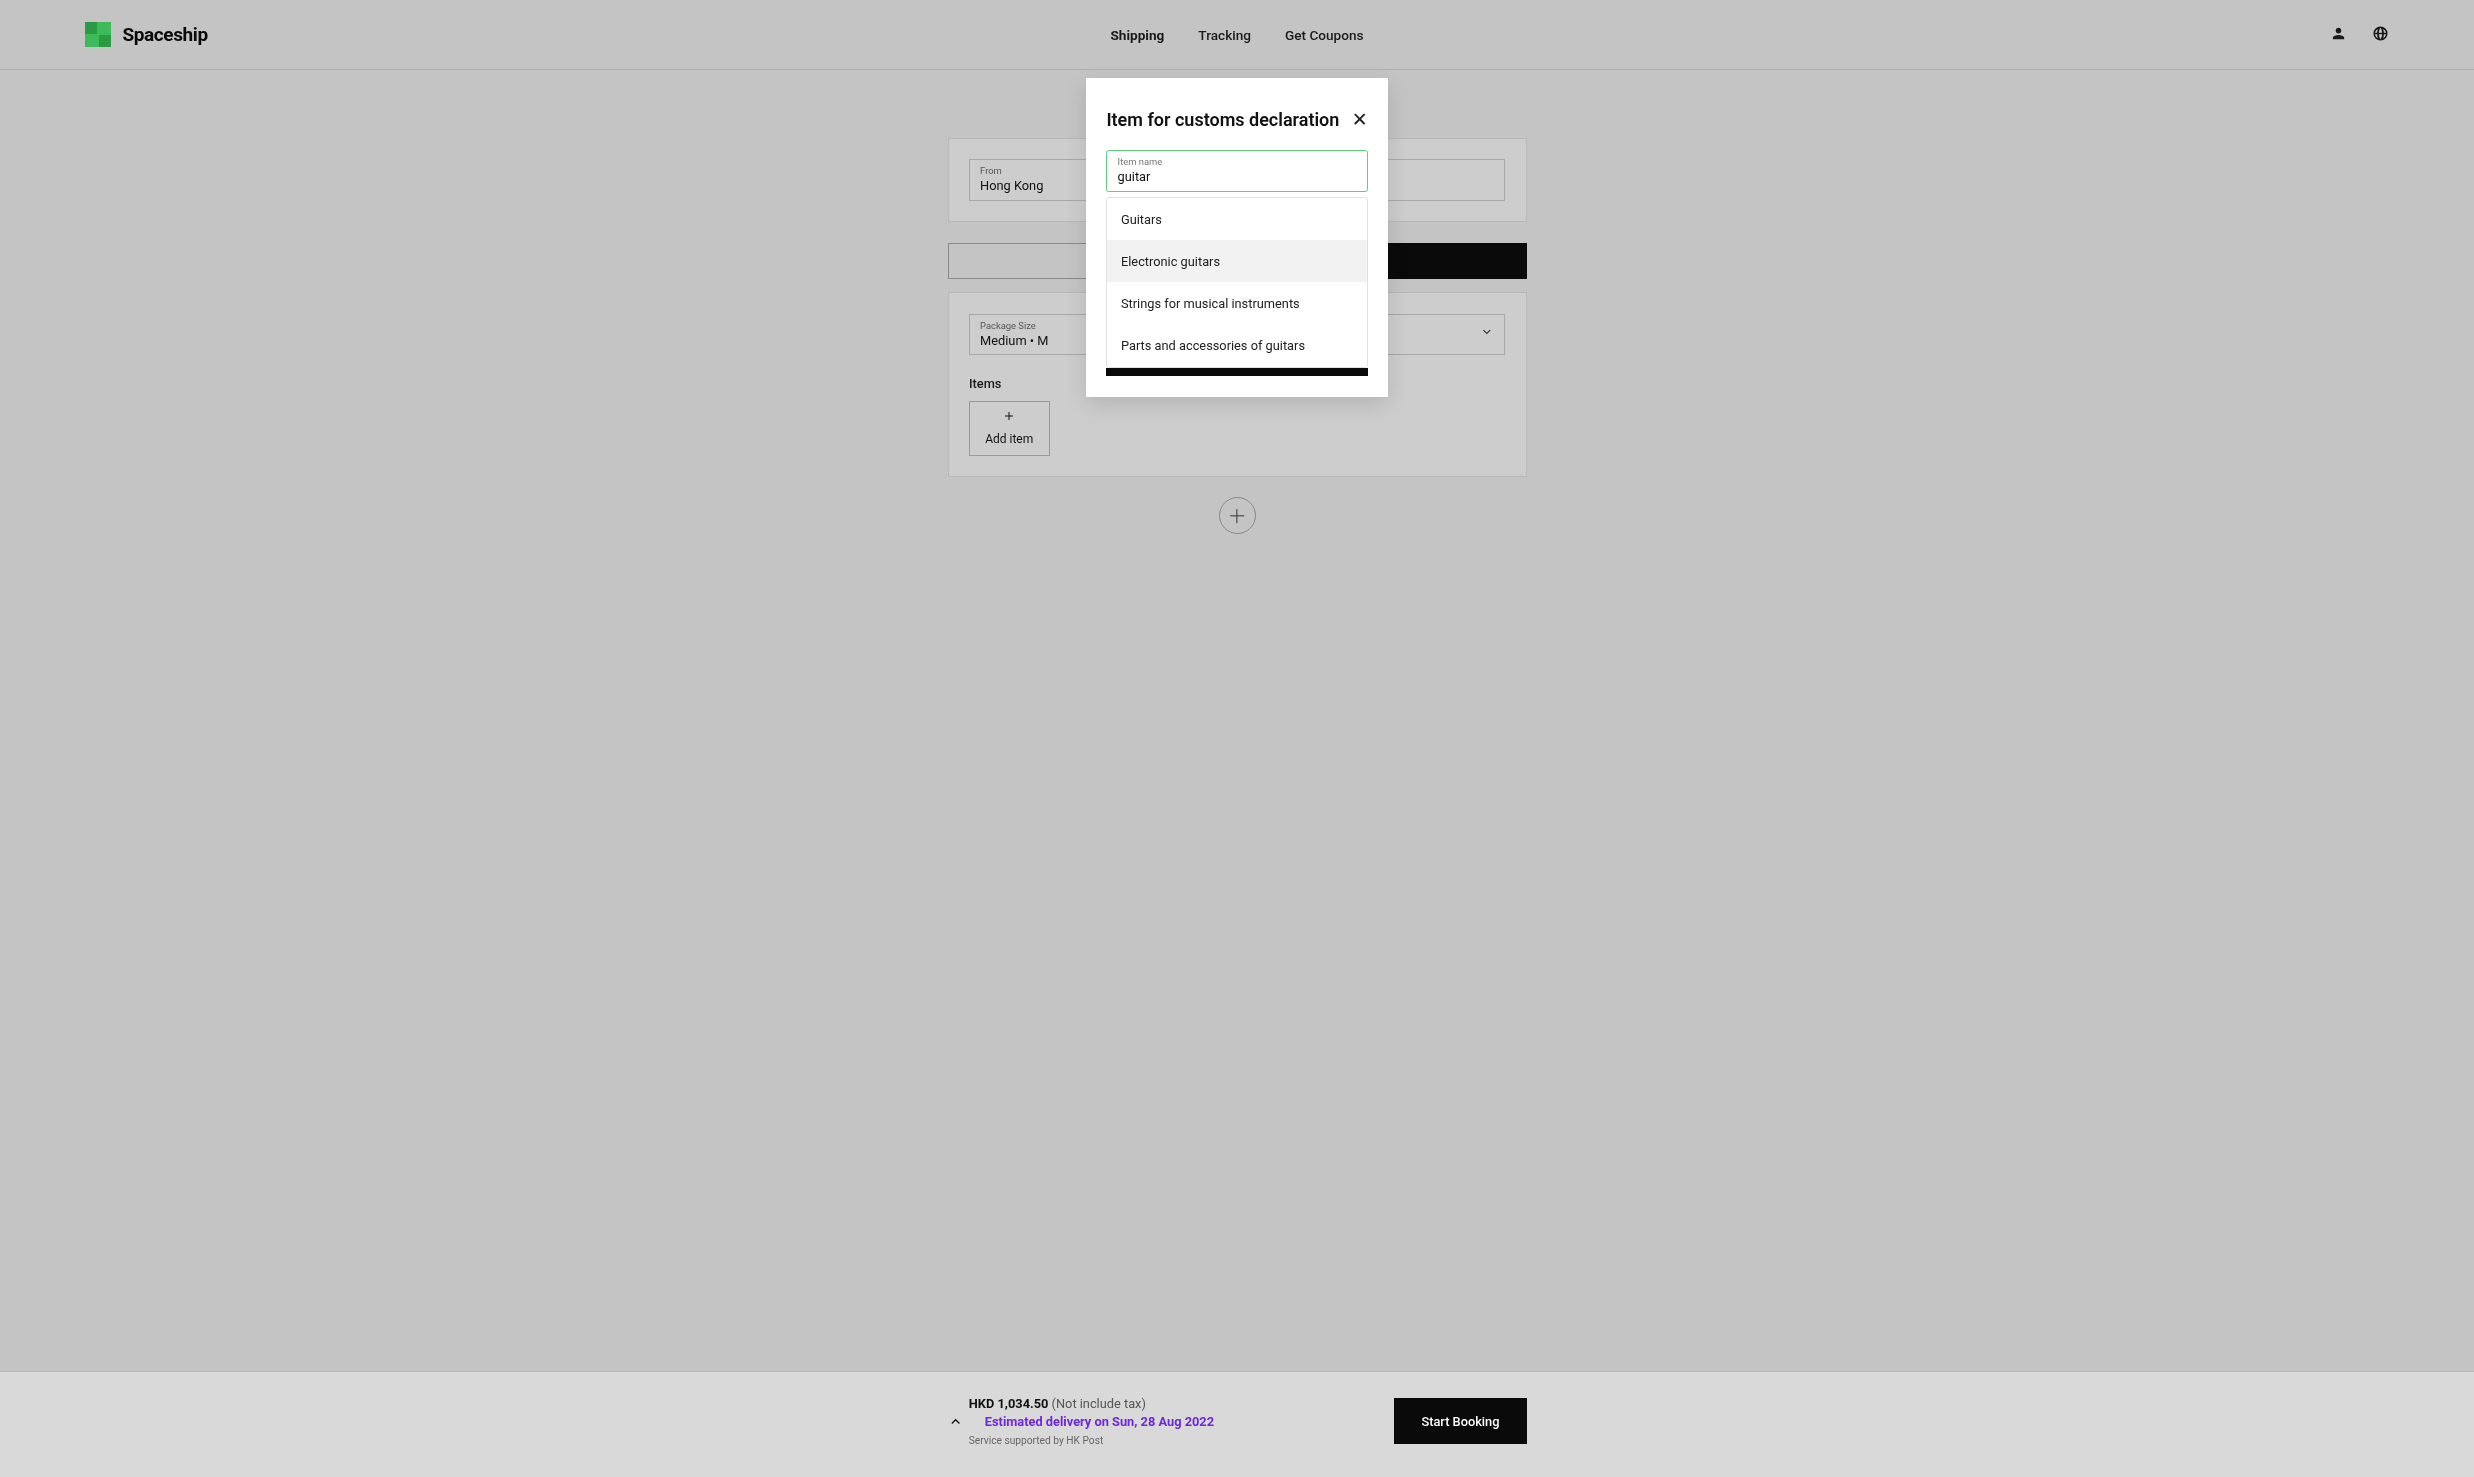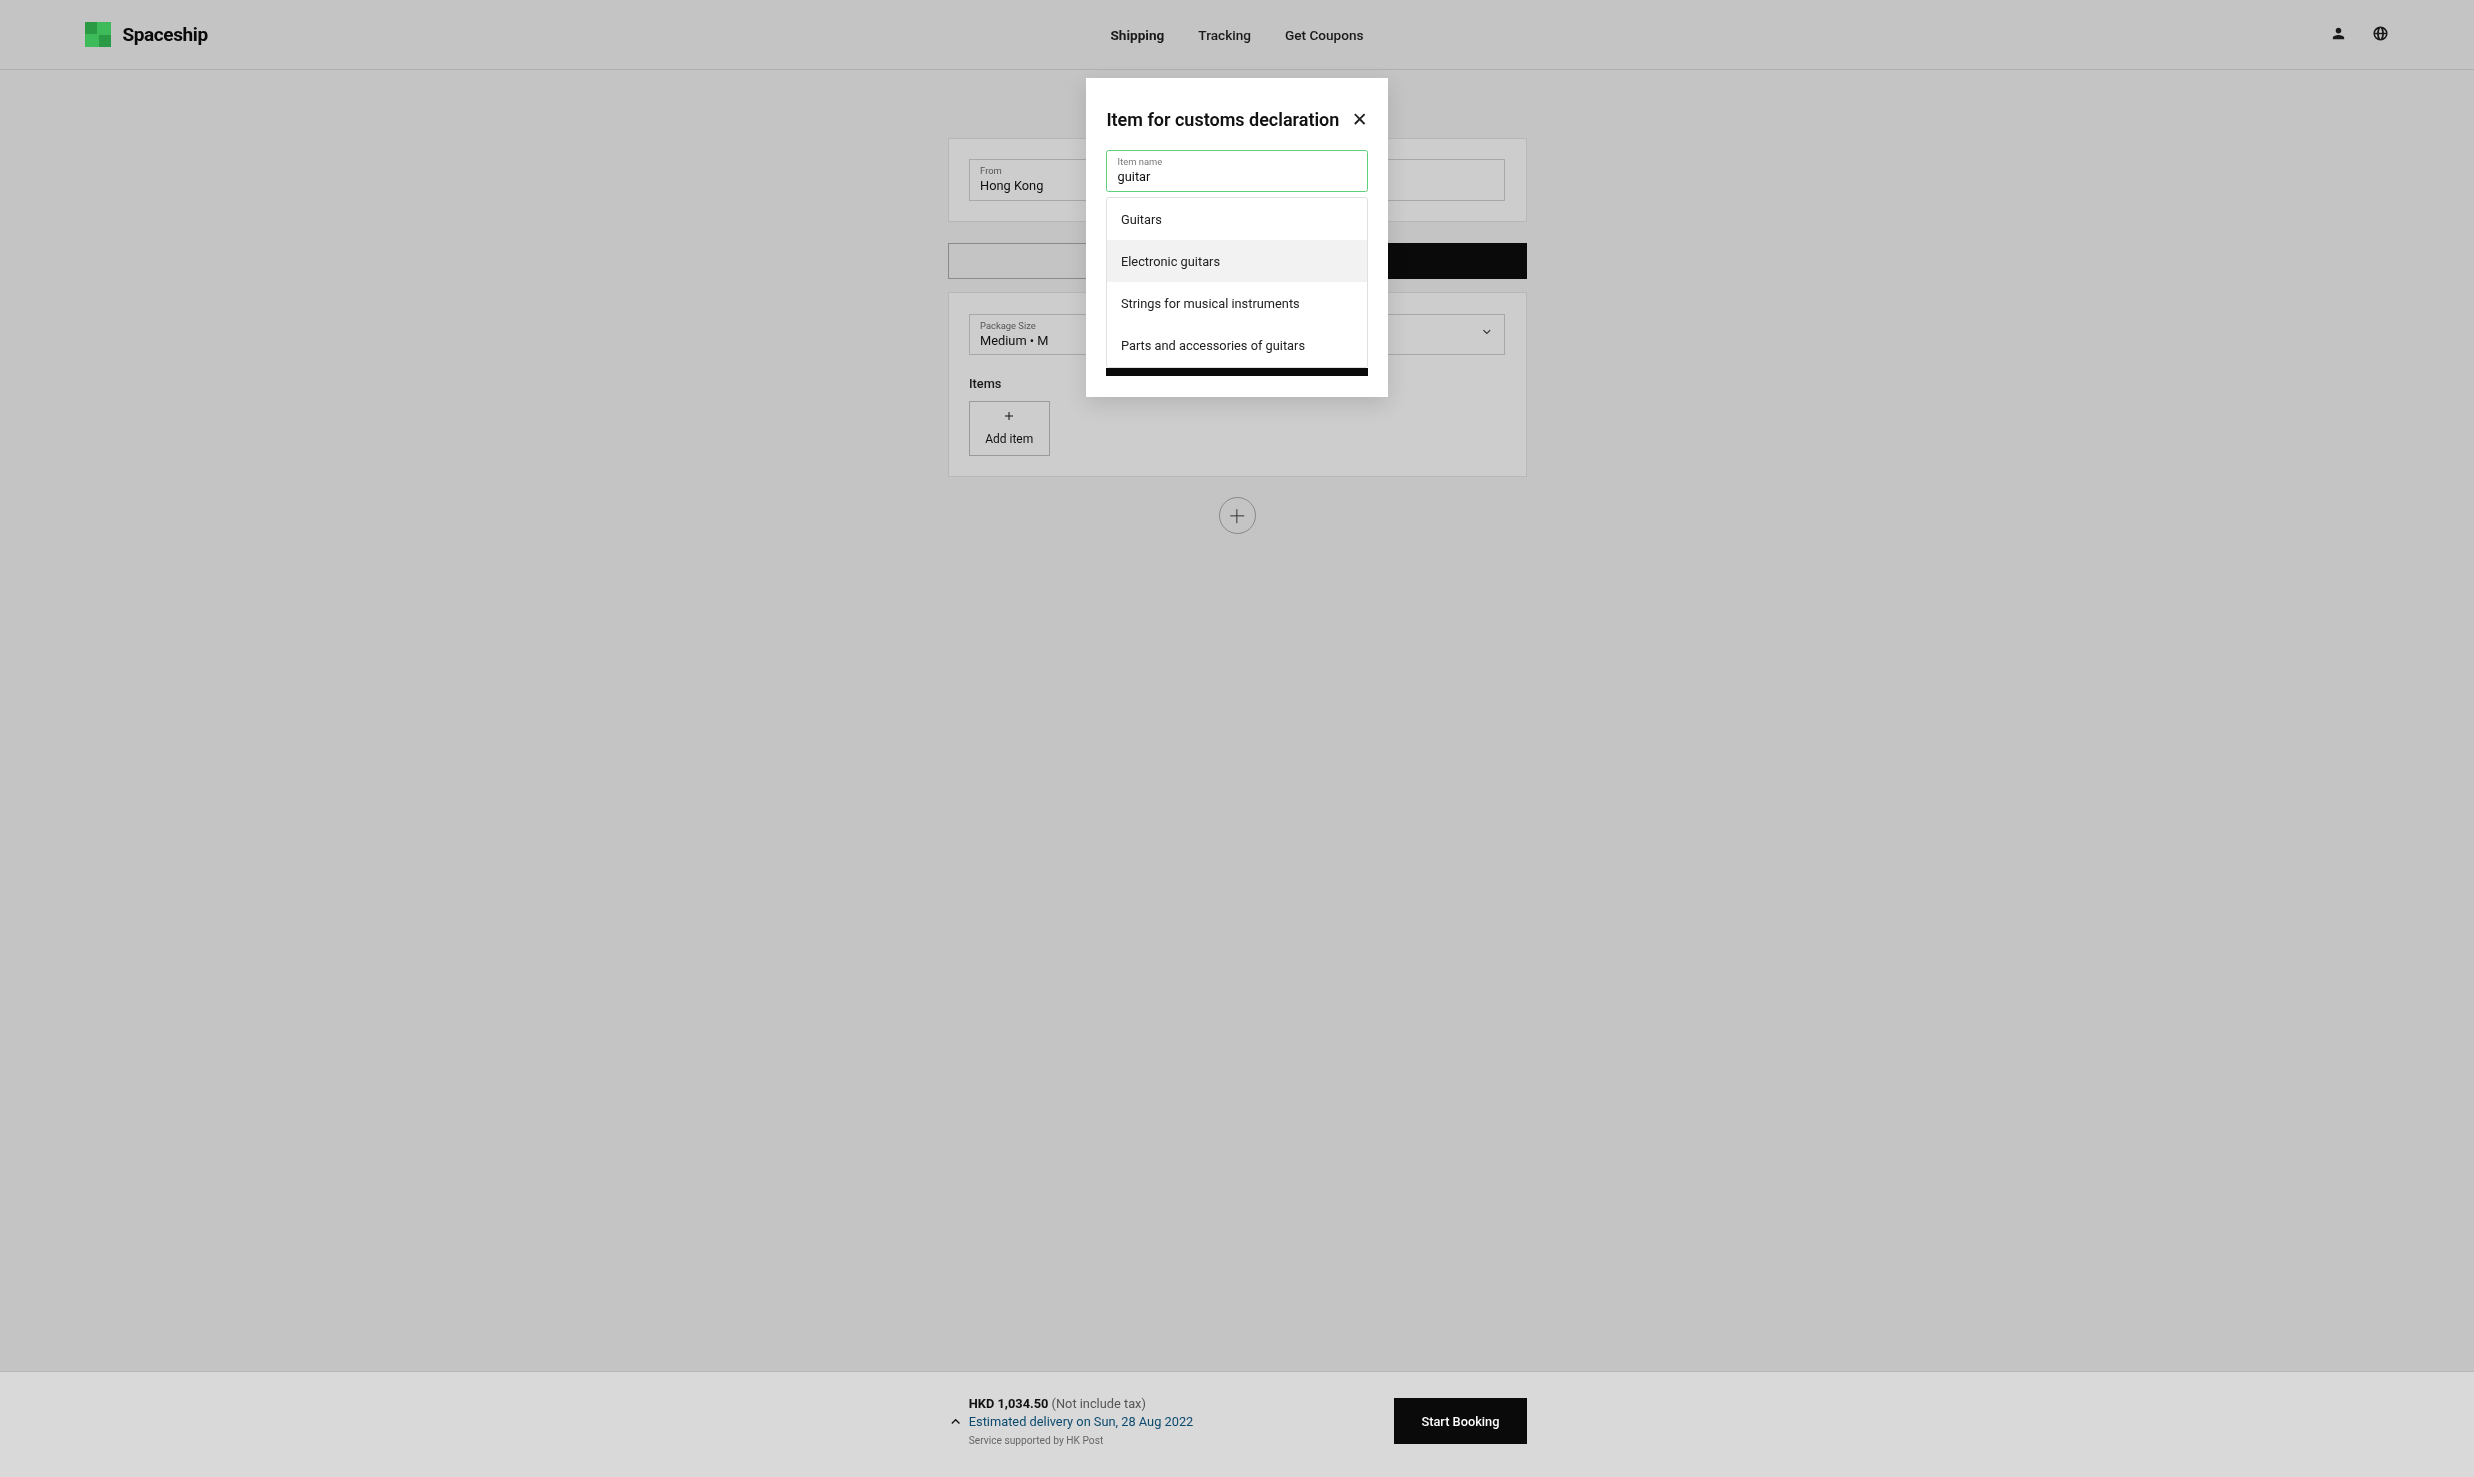--- a/index.html
+++ b/index.html
@@ -191,21 +191,21 @@
     .footer-texts {
       display: flex;
       flex-direction: column;
       gap: 2.6px;
     }
     .price-line {
       font-size: 12.8px;
     }
     .price-strong { font-weight: 700; color: #111; }
     .price-note { color: #555; }
-    .eta-line { font-size: 12.8px; font-weight: 400; color: #0c4a6e; }
+    .eta-line { font-size: 12.8px; font-weight: 700; color: #6d28d9; margin-left: 16px; }
     .support-line { font-size: 10.2px; color: #666; margin-top: 3.4px; }
     .start-btn {
       background: #0a0a0a;
       color: #fff;
       border: none;
       padding: 15.3px 27px;
       font-size: 12.8px;
       font-weight: 500;
       cursor: pointer;
     }

